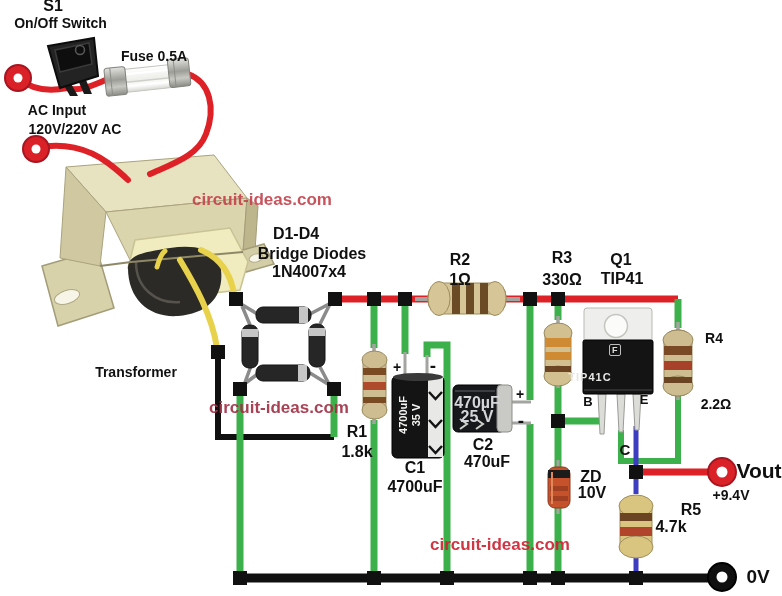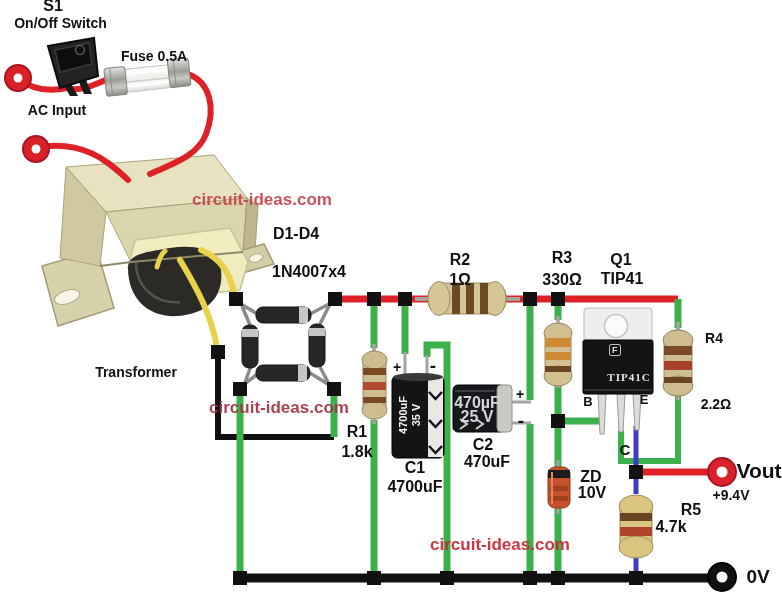--- a/index.html
+++ b/index.html
@@ -255,28 +255,30 @@
     <circle cx="722" cy="472" r="5.5" fill="#ffffff"></circle>
     <circle cx="722" cy="577" r="14" fill="#101010" stroke="#000" stroke-width="2"></circle>
     <circle cx="722" cy="577" r="5.5" fill="#ffffff"></circle>
   </g>
 </svg>
 
 <div class="lbl s16" style="left:28px;top:-2px;width:50px;">S1</div>
 <div class="lbl s17" style="left:3px;top:16px;width:115px;">On/Off Switch</div>
 <div class="lbl s17" style="left:104px;top:49px;width:100px;">Fuse 0.5A</div>
 <div class="lbl s17" style="left:17px;top:103px;width:80px;">AC Input</div>
+<div class="lbl s17" style="left:18px;top:122px;width:114px;">120V/220V AC</div>
 
 <div class="lbl wm wm-top" style="left:182px;top:191px;width:160px;">circuit-ideas.com</div>
 <div class="lbl wm wm-mid" style="left:199px;top:399px;width:160px;">circuit-ideas.com</div>
 <div class="lbl wm wm-bot" style="left:420px;top:536px;width:160px;">circuit-ideas.com</div>
 
 <div class="lbl s17" style="left:76px;top:340px;width:120px;margin-top:25px;">Transformer</div>
 
 <div class="lbl s16" style="left:246px;top:226px;width:100px;">D1-D4</div>
+<div class="lbl s16" style="left:242px;top:246px;width:140px;">Bridge Diodes</div>
 <div class="lbl s16" style="left:249px;top:264px;width:120px;">1N4007x4</div>
 
 <div class="lbl s16" style="left:435px;top:252px;width:50px;">R2</div>
 <div class="lbl s16" style="left:435px;top:272px;width:50px;">1Ω</div>
 <div class="lbl s16" style="left:537px;top:250px;width:50px;">R3</div>
 <div class="lbl s16" style="left:532px;top:272px;width:60px;">330Ω</div>
 <div class="lbl s16" style="left:596px;top:252px;width:50px;">Q1</div>
 <div class="lbl s16" style="left:592px;top:271px;width:60px;">TIP41</div>
 <div class="lbl s17" style="left:689px;top:331px;width:50px;">R4</div>
 <div class="lbl s17" style="left:686px;top:349px;width:60px;margin-top:48px;">2.2Ω</div>
@@ -301,16 +303,16 @@
 <div class="lbl s19" style="left:514px;top:411px;width:14px;">-</div>
 
 <div class="lbl s21" style="left:733px;top:460px;width:52px;">Vout</div>
 <div class="lbl s17" style="left:700px;top:488px;width:62px;">+9.4V</div>
 <div class="lbl s19" style="left:738px;top:567px;width:40px;">0V</div>
 
 <div class="print can-print" style="left:369px;top:408px;width:70px;height:14px;">4700uF</div>
 <div class="print can-print" style="left:382px;top:408px;width:70px;height:14px;">35 V</div>
 <div class="print c2-print" style="left:447px;top:394px;width:60px;">470µF</div>
 <div class="print c2-print" style="left:447px;top:408px;width:60px;">25 V</div>
-<div class="print q1-print" style="left:599px;top:371px;width:60px;font-family:Liberation Serif, serif;">TIP41C</div>
+<div class="print q1-print" style="left:560px;top:371px;width:60px;">TIP41C</div>
 <span class="print q1-logo" style="left:609px;top:344px;">F</span>
 
 </div>
 
 </body></html>

